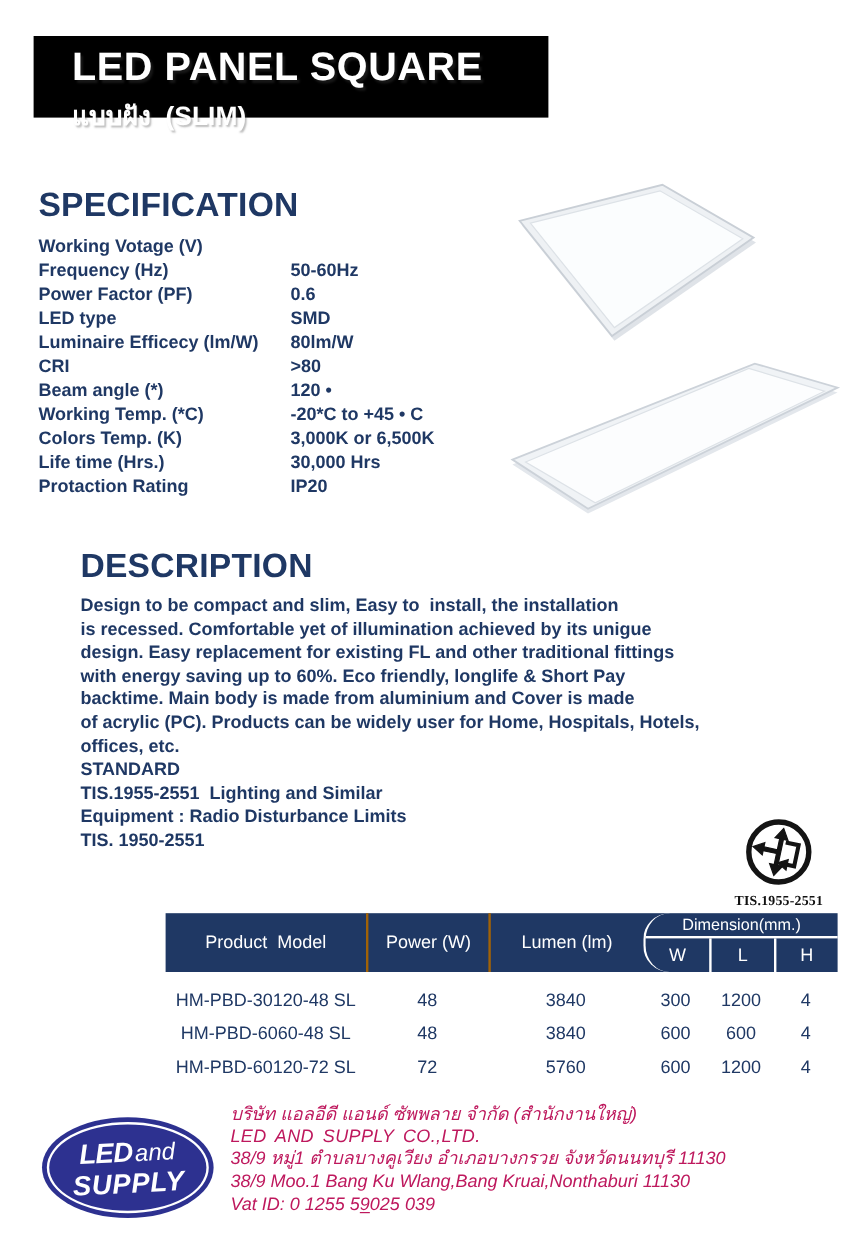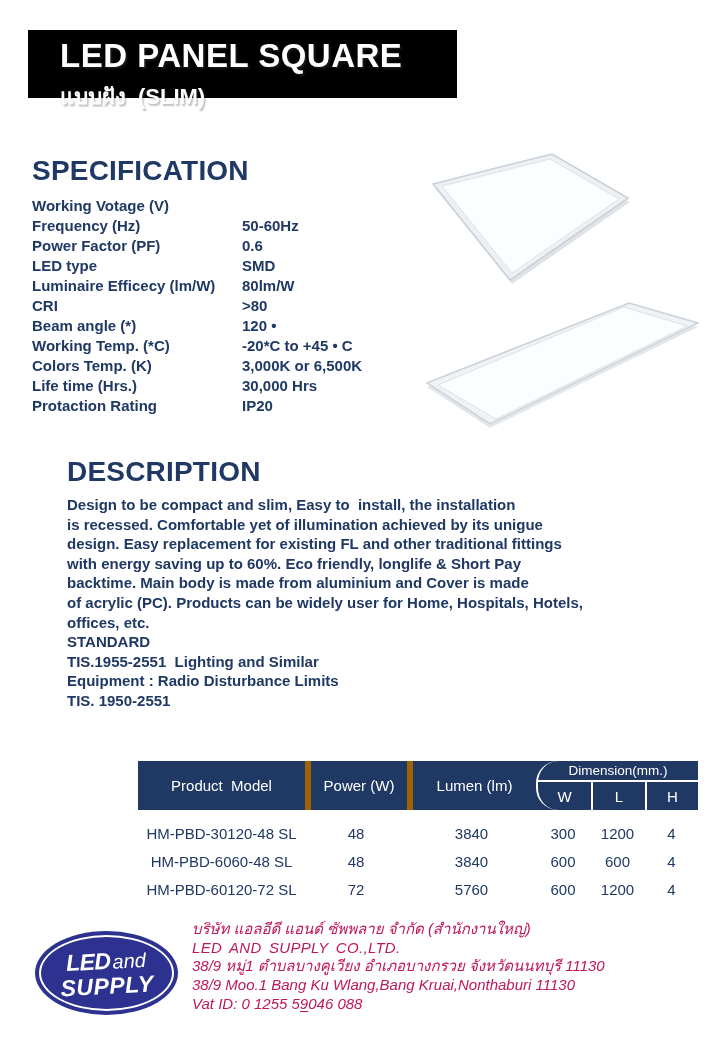--- a/index.html
+++ b/index.html
@@ -33,21 +33,21 @@
   
   .tis{position:absolute;left:604px;top:681px;width:90px;text-align:center;}
   .tis-caption{font-family:"Liberation Serif",serif;font-weight:700;font-size:11.5px;
                color:#111;margin-top:1px;letter-spacing:.2px;}
 
   
   .ptable{position:absolute;left:138px;top:761px;width:560px;color:#1f3864;}
   .thead{display:grid;grid-template-columns:167px 102px 129px 162px;
          background:#1f3864;color:#fff;height:49px;}
   .th{display:flex;align-items:center;justify-content:center;font-size:15px;
-      border-left:6px solid #a16207;box-sizing:border-box;white-space:pre;}
+      border-left:2px solid #a16207;box-sizing:border-box;white-space:pre;}
   .th:first-child{border-left:none;border-radius:19px;}
   .dim-group{display:flex;flex-direction:column;border-left:2px solid #fff;box-sizing:border-box;border-radius:22px;}
   .dim-title{height:21px;display:flex;align-items:center;justify-content:center;
              font-size:13.5px;border-bottom:2px solid #fff;box-sizing:border-box;}
   .dim-sub{flex:1;display:grid;grid-template-columns:1fr 1fr 1fr;}
   .dim-sub .subcell{display:flex;align-items:center;justify-content:center;font-size:15px;
              border-left:2px solid #fff;box-sizing:border-box;}
   .dim-sub .subcell:first-child{border-left:none;}
   .tbody{margin-top:9px;}
   .trow{display:grid;grid-template-columns:167px 102px 129px 54px 55px 53px;
@@ -154,20 +154,38 @@
       <div class="desc-line">backtime. Main body is made from aluminium and Cover is made</div>
       <div class="desc-line">of acrylic (PC). Products can be widely user for Home, Hospitals, Hotels,</div>
       <div class="desc-line">offices, etc.</div>
       <div class="desc-line">STANDARD</div>
       <div class="desc-line">TIS.1955-2551  Lighting and Similar</div>
       <div class="desc-line">Equipment : Radio Disturbance Limits</div>
       <div class="desc-line">TIS. 1950-2551</div>
     </div>
   </div>
 
+  <div class="tis">
+    <svg width="86" height="58" viewBox="0 0 86 58" xmlns="http://www.w3.org/2000/svg">
+      <circle cx="43" cy="29" r="25" fill="none" stroke="#141414" stroke-width="4.5"></circle>
+      <g transform="rotate(12 43 29)" stroke="#141414" fill="#141414">
+
+        <rect x="41.4" y="16" width="3.2" height="26"></rect>
+        <polygon points="43,9 37.5,18 48.5,18"></polygon>
+        <polygon points="43,49 37.5,40 48.5,40"></polygon>
+
+        <rect x="28" y="27.4" width="13" height="3.2"></rect>
+        <polygon points="21,29 30,23.8 30,34.2"></polygon>
+
+        <path d="M47 20 h11 v18 h-11" fill="none" stroke-width="3.4"></path>
+        <polygon points="44,38 52,33.5 52,42.5"></polygon>
+      </g>
+    </svg>
+    <div class="tis-caption">TIS.1955-2551</div>
+  </div>
 
   <div class="ptable">
     <div class="thead">
       <div class="th">Product  Model</div>
       <div class="th">Power (W)</div>
       <div class="th">Lumen (lm)</div>
       <div class="dim-group">
         <div class="dim-title">Dimension(mm.)</div>
         <div class="dim-sub">
           <span class="subcell">W</span>
@@ -210,16 +228,16 @@
       <div class="logo-line1"><span class="logo-led">LED</span><span class="logo-and">and</span></div>
       <div class="logo-line2">SUPPLY</div>
     </div>
   </div>
 
   <div class="address">
     <div>บริษัท แอลอีดี แอนด์ ซัพพลาย จำกัด (สำนักงานใหญ่)</div>
     <div class="en">LED AND SUPPLY CO.,LTD.</div>
     <div>38/9 หมู่1 ตำบลบางคูเวียง อำเภอบางกรวย จังหวัดนนทบุรี 11130</div>
     <div>38/9 Moo.1 Bang Ku Wlang,Bang Kruai,Nonthaburi 11130</div>
-    <div><span>Vat ID: 0 1255 5</span><span class="vat-underline">9</span><span>046 088</span></div>
+    <div><span>Vat ID: 0 1255 5</span><span class="vat-underline">9</span><span>025 039</span></div>
   </div>
 
 </div>
 
 </body></html>

